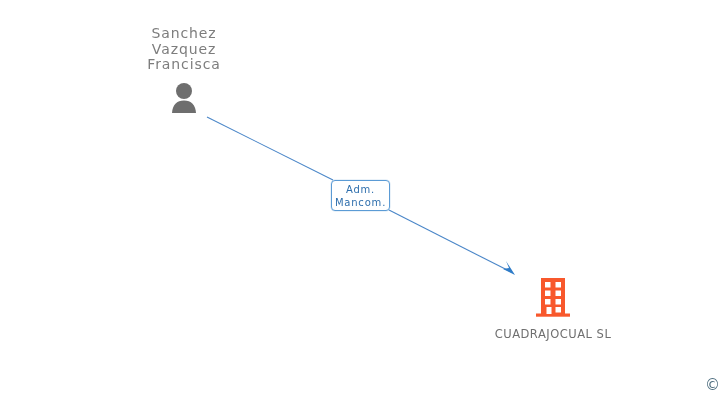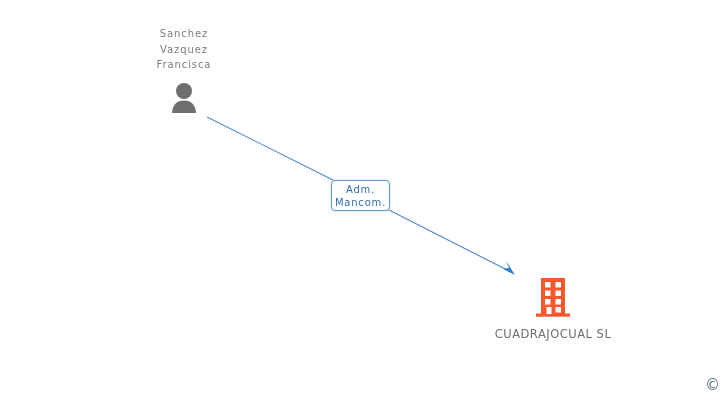--- a/index.html
+++ b/index.html
@@ -36,21 +36,21 @@
   
   #person-node {
     position: absolute;
     left: 122px;
     top: 26px;
     width: 124px;
     text-align: center;
   }
   #person-name {
     color: #7d7d7d;
-    font-size: 10px;
+    font-size: 14px;
     line-height: 15.5px;
     letter-spacing: 0.9px;
     white-space: pre-line;
     font-family: "DejaVu Sans", sans-serif;
   }
   #person-icon-wrap {
     margin-top: 7px;
     height: 34px;
     display: flex;
     align-items: flex-end;

